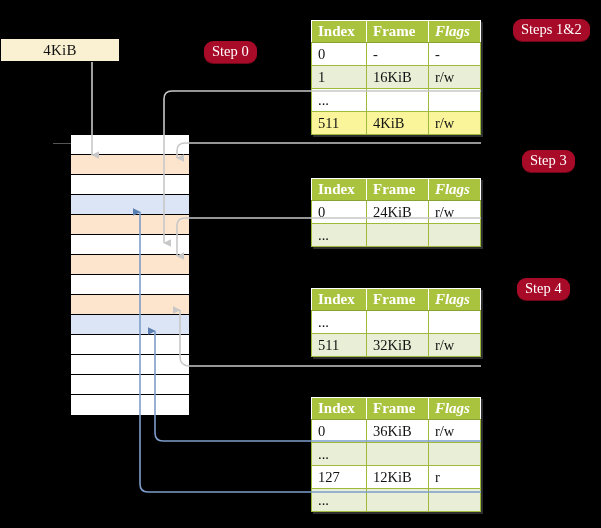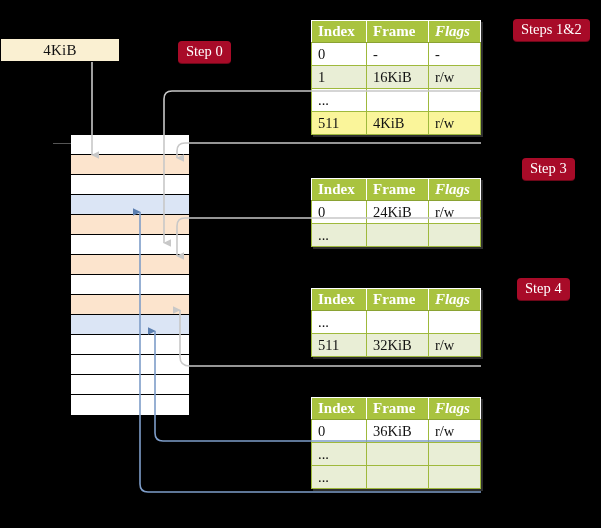--- a/index.html
+++ b/index.html
@@ -20,21 +20,21 @@
   .tick{position:absolute;left:-18px;width:18px;height:0;border-top:1.6px solid #555;}
 
   
   #kib{left:0px;top:38px;width:120px;height:24px;background:#faf0d2;
        border:1.3px solid #000;box-sizing:border-box;
        display:flex;align-items:center;justify-content:center;
        font-size:15px;letter-spacing:.2px;}
 
   
   .badge{background:#a80b28;color:#fff;font-size:14.5px;padding:2px 8px 3px 8px;
-         border-radius:4px;white-space:nowrap;line-height:1.15;
+         border-radius:9px;white-space:nowrap;line-height:1.15;
          box-shadow:0 1px 0 #6d0719;}
 
   
   .ptable{border-collapse:collapse;border:1.6px solid #000;background:#e5e5e5;
           font-size:14.5px;box-shadow:2px 2px 0 rgba(255,255,255,.18);}
   .ptable th{background:#a9c33f;color:#fff;font-weight:bold;text-align:left;
              padding:2px 6px;border:1px solid #fff;border-bottom:1.4px solid #8aa233;
              font-size:15px;}
   .ptable td{border:1px solid #9fb93c;padding:2px 6px;height:18px;
              font-size:14.5px;color:#111;}
@@ -48,25 +48,25 @@
   
   #wires{left:0;top:0;width:601px;height:528px;pointer-events:none;}
 </style>
 </head>
 <body>
 
 <div class="abs" id="kib">
   <span>4KiB</span>
 </div>
 
-<div class="abs badge" style="left:178px;top:41px;">Step 0</div>
+<div class="abs badge" style="left:204px;top:41px;">Step 0</div>
 
 <div class="abs badge" style="left:513px;top:19px;">Steps 1&amp;2</div>
 
-<div class="abs badge" style="left:522px;top:158px;font-family:Liberation Serif, serif;">Step 3</div>
+<div class="abs badge" style="left:522px;top:150px;font-family:Liberation Serif, serif;">Step 3</div>
 
 <div class="abs badge" style="left:517px;top:278px;">Step 4</div>
 
 <div class="abs" id="memory">
   <div class="memrow m-white">
       <div class="tick" style="top:8px;"></div>
     </div>
   <div class="memrow m-peach">
       <div class="tick" style="top:8px;"></div>
     </div>
@@ -177,20 +177,25 @@
   <tbody>
     <tr class="odd">
       <td>0</td>
       <td>36KiB</td>
       <td>r/w</td>
     </tr>
     <tr class="even">
       <td>...</td>
       <td></td>
       <td></td>
+    </tr>
+    <tr class="odd">
+      <td>127</td>
+      <td>12KiB</td>
+      <td>r</td>
     </tr>
     <tr class="even">
       <td>...</td>
       <td></td>
       <td></td>
     </tr>
   </tbody>
 </table>
 
 <svg class="abs" id="wires" viewBox="0 0 601 528">

